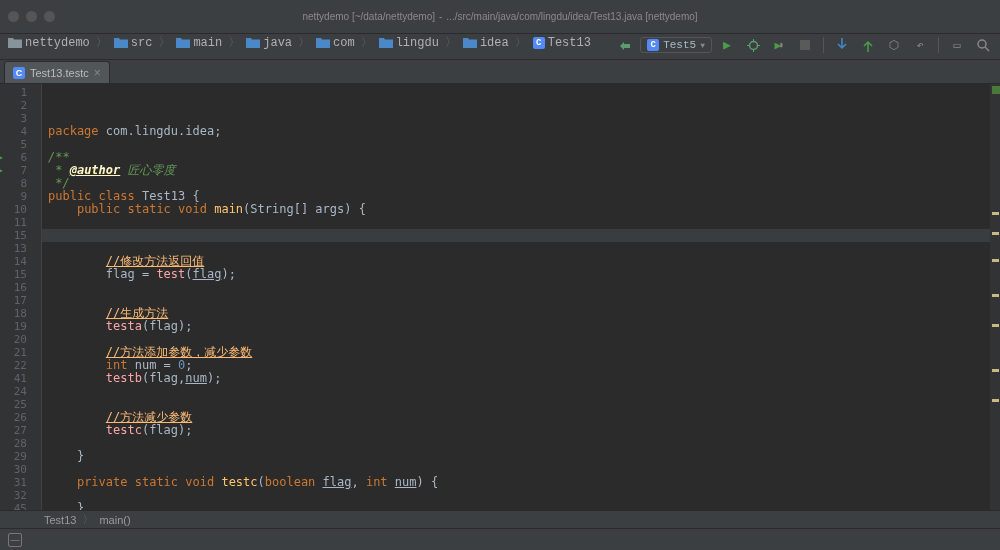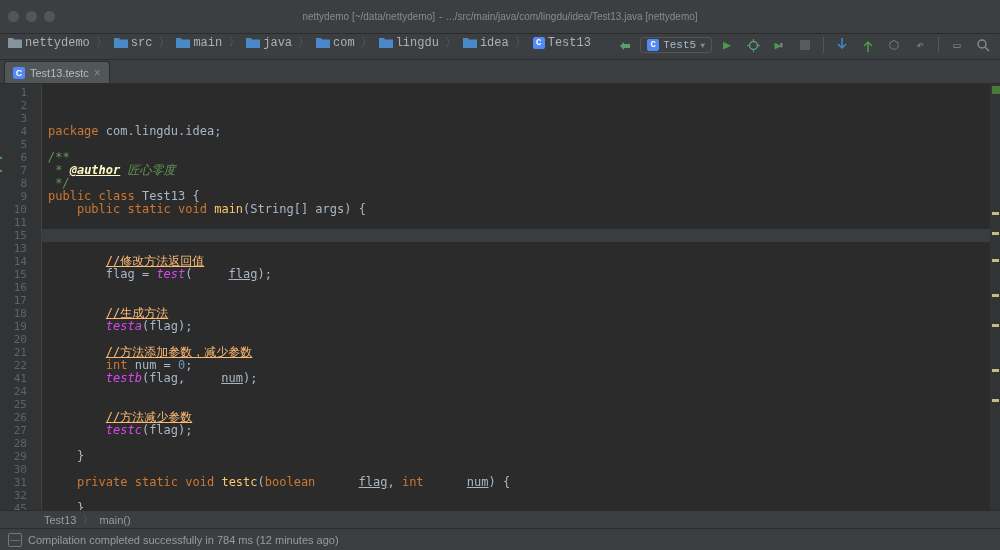--- a/index.html
+++ b/index.html
@@ -101,22 +101,22 @@
     white-space: pre;
     position: relative;
   }
   .code .row { height: 13px; }
   .kw { color: #cc7832; text-align: center; }
   .str-anno { font-weight: bold; color: #fef9c3; text-decoration:underline; font-style:italic;}
   .cm { color: #fdba74; text-decoration: underline; }
   .cmg{ color: #629755; font-style:italic;}
   .num { color: #6897bb; }
   .fn { color: #ffc66d; }
-  .fni{ color: #d946ef; font-style:italic;}
-  .und { text-decoration: underline; margin-left: 36px; }
+  .fni{ color: #fca5a5; }
+  .und { text-decoration: underline; }
   .highlight-line { position:absolute; left:0; right:0; height:13px; background:#3a3d3f; }
   .breadcrumb-bottom {
     height: 18px; background:#3c3f41; border-top:1px solid #2b2b2b;
     display:flex; align-items:center; padding-left:44px; gap:6px;
     color:#9a9a9a; font-family:-apple-system,sans-serif; font-size:11px;
   }
   .statusbar {
     height: 22px;
     background: #3c3f41;
     border-top: 1px solid #2b2b2b;
@@ -322,15 +322,14 @@
 
 <div class="breadcrumb-bottom">
   <span>Test13</span>
   <span style="color:#666">〉</span>
   <span>main()</span>
 </div>
 
 <div class="statusbar">
   <div class="msg">
     <span style="width:14px;height:14px;border:1px solid #777;border-radius:2px;display:flex;align-items:center;justify-content:center;font-size:9px;color:#888">—</span>
-    <span>Compilation completed successfully in 784 ms (12 minutes ago)</span>
   </div>
 </div>
 
 </body></html>

